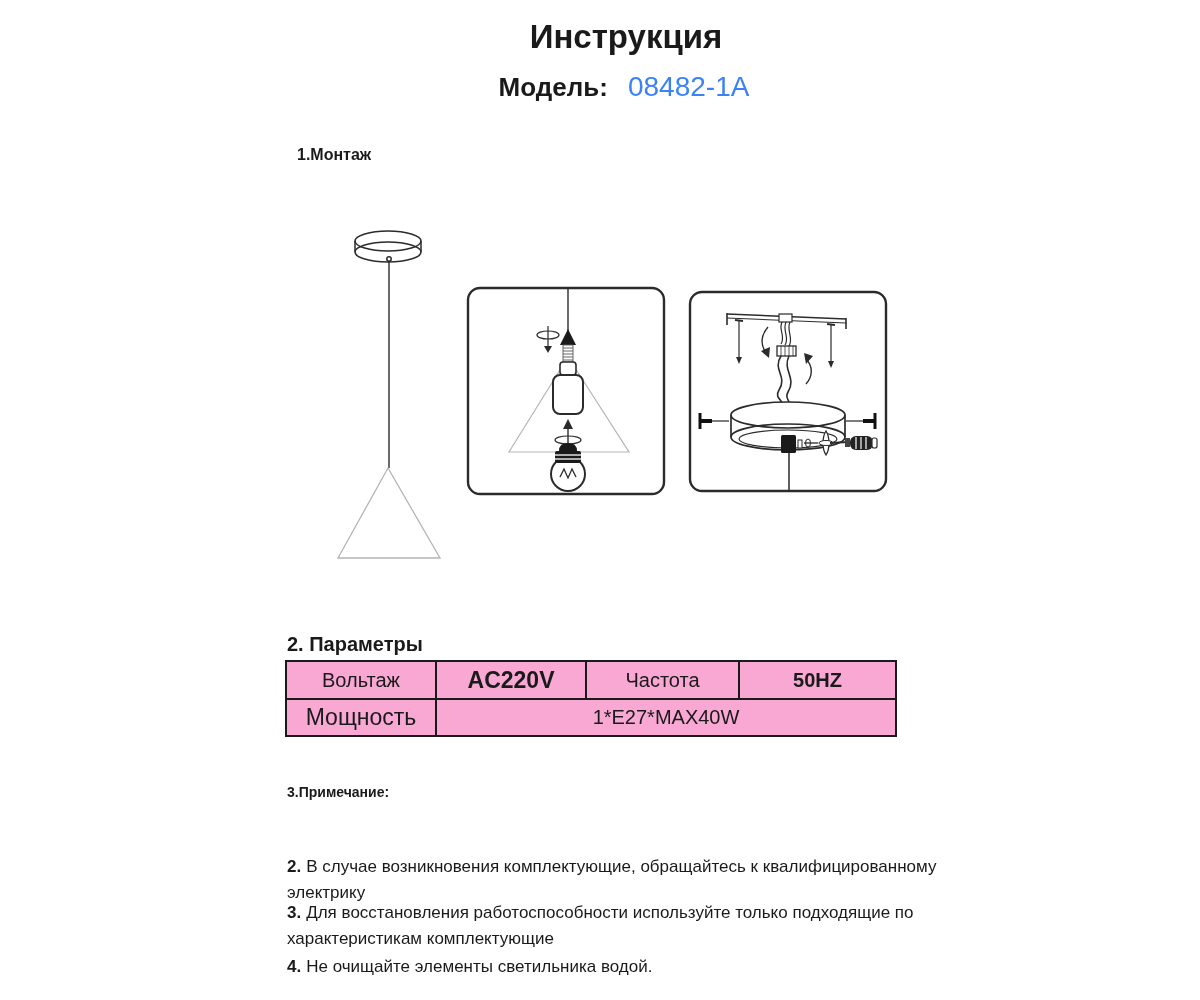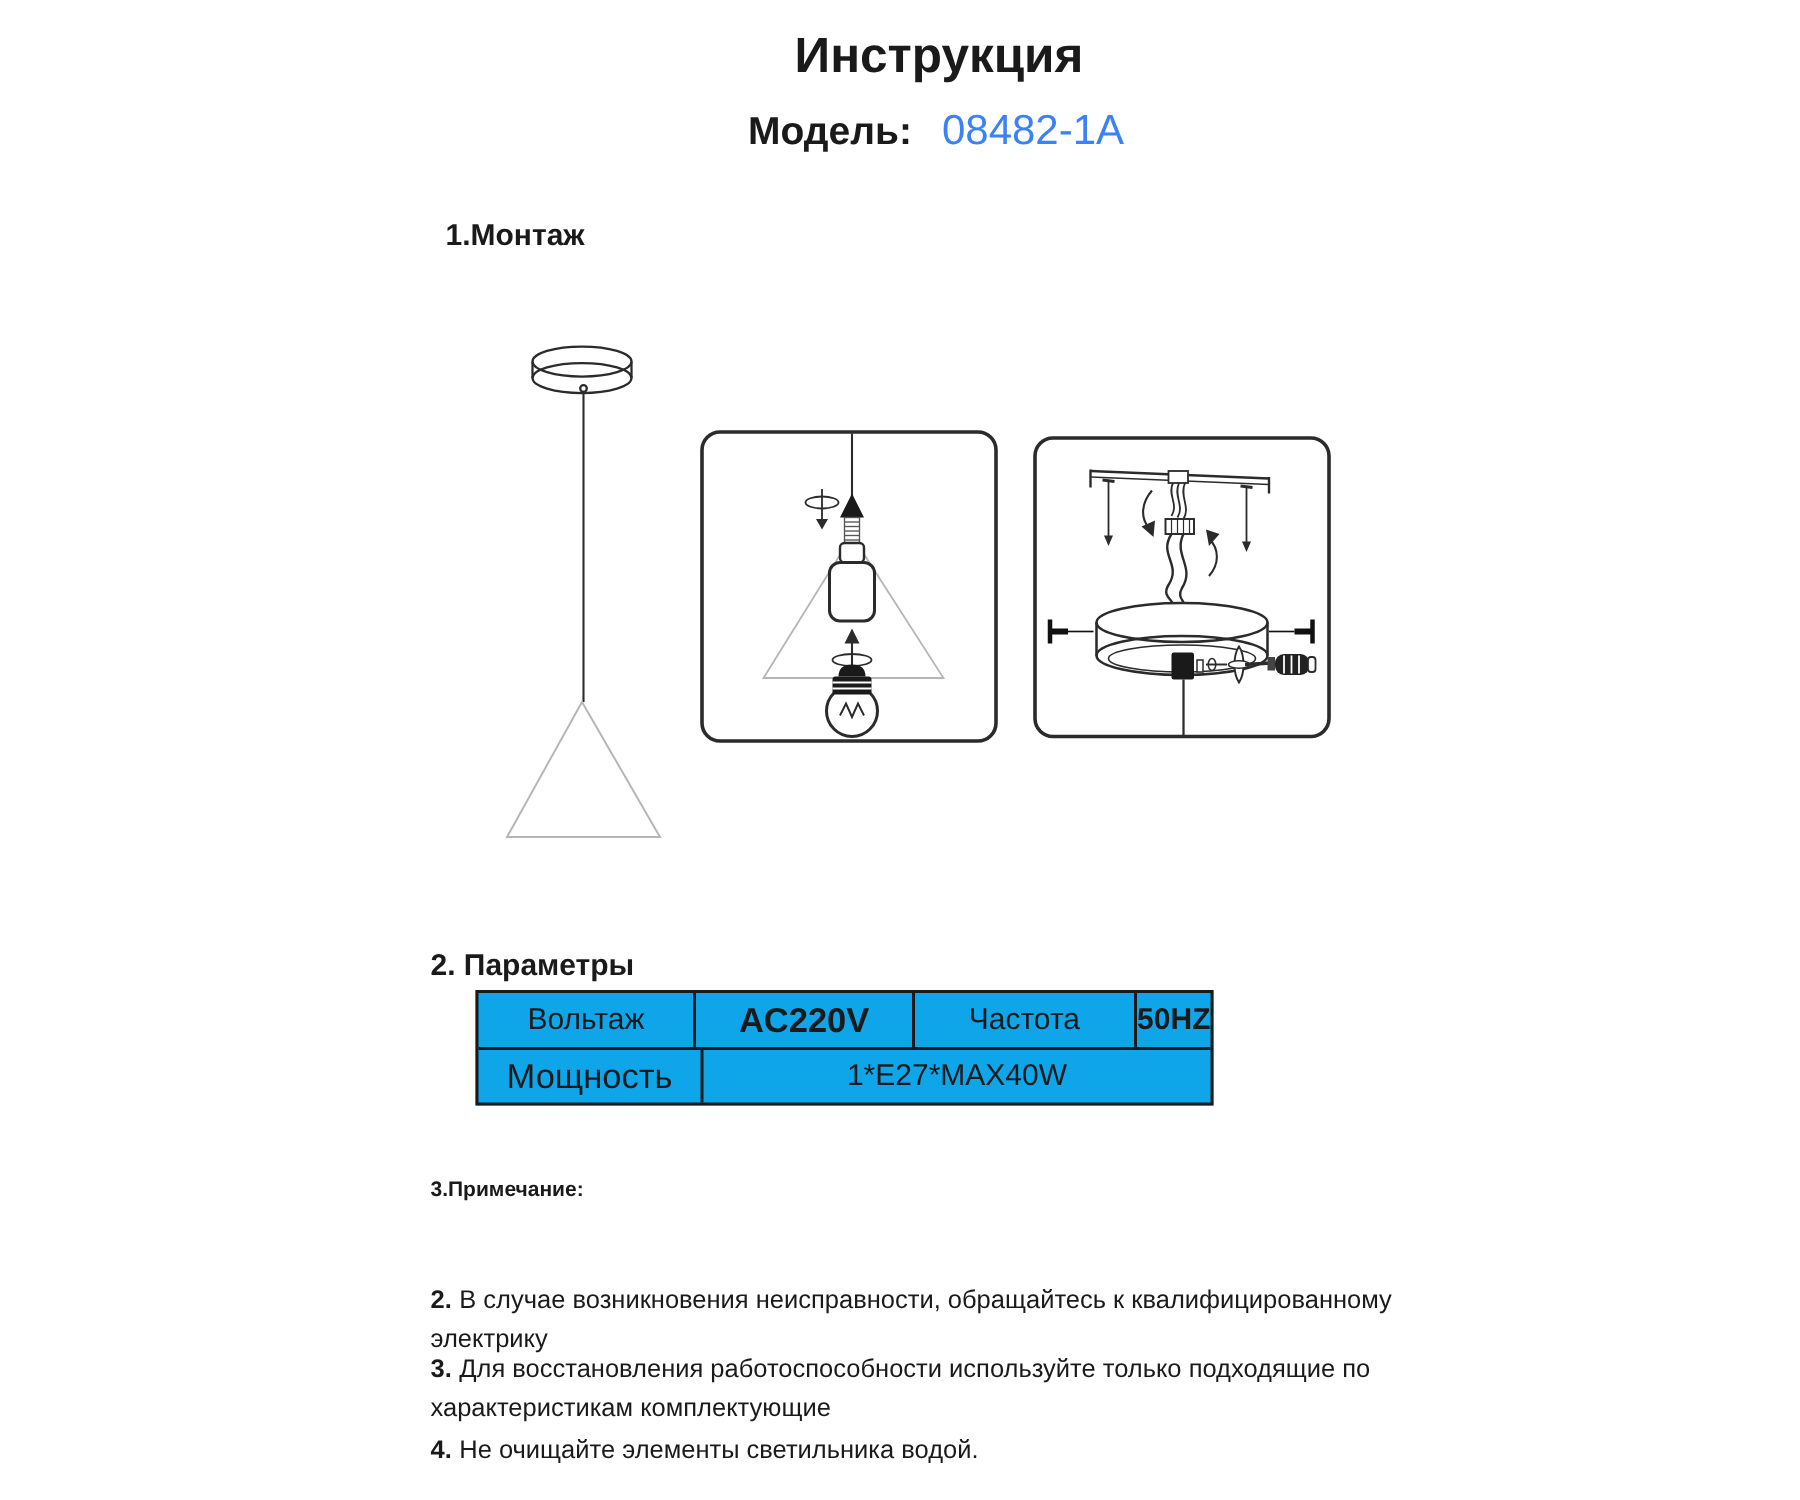--- a/index.html
+++ b/index.html
@@ -5,24 +5,24 @@
   html,body{margin:0;padding:0;background:#fff;}
   .page{position:relative;width:1200px;height:1000px;background:#ffffff;
         font-family:"Liberation Sans",sans-serif;color:#1a1a1a;overflow:hidden;padding-left:20px;}
   .diagram{position:absolute;top:0;left:0;}
   .doc-title{position:absolute;top:18px;left:626px;transform:translateX(-50%);
              font-size:33px;font-weight:700;white-space:nowrap;}
   .model-line{position:absolute;top:71px;left:624px;transform:translateX(-50%);
               font-size:26px;white-space:nowrap;}
   .model-label{font-weight:700;margin-right:20px;}
   .model-value{font-weight:400;font-size:28px;color:#3b82f6;}
-  .h-montage{position:absolute;top:146px;left:297px;font-size:20px;font-weight:700;}
+  .h-montage{position:absolute;top:146px;left:297px;font-size:16px;font-weight:700;}
   .h-params{position:absolute;top:633px;left:287px;font-size:20px;font-weight:700;}
-  .param-table{position:absolute;top:660px;left:285px;width:492px;
-               border:2px solid #1a1a1a;box-sizing:border-box;background:#0ea5e9;margin-left:32px;}
+  .param-table{position:absolute;top:660px;left:285px;width:612px;
+               border:2px solid #1a1a1a;box-sizing:border-box;background:#f9a8d4;}
   .pt-row{display:flex;}
   .pt-row1{height:36px;border-bottom:2px solid #1a1a1a;}
   .pt-row2{height:35px;}
   .pt-cell{box-sizing:border-box;display:flex;align-items:center;justify-content:center;
            border-right:2px solid #1a1a1a;font-size:20px;}
   .pt-cell.last{border-right:none;flex:1;}
   .w1{width:150px;}.w2{width:150px;}.w3{width:153px;}
   .bold{font-weight:700;}
   .big{font-size:23px;}
   .vbold{font-weight:700;font-size:23px;}
@@ -186,21 +186,21 @@
       <div class="pt-cell w1 big">Мощность</div>
       <div class="pt-cell last">1*E27*MAX40W</div>
     </div>
   </div>
 
   <div class="h-notes">3.Примечание:</div>
 
 
   <div class="note n2">
     <div class="note-line">
-      <span class="nn">2.</span><span>В случае возникновения неисправности, обращайтесь к квалифицированному</span>
+      <span class="nn">2.</span><span>В случае возникновения комплектующие, обращайтесь к квалифицированному</span>
     </div>
     <div class="note-line">электрику</div>
   </div>
 
   <div class="note n3">
     <div class="note-line">
       <span class="nn">3.</span><span>Для восстановления работоспособности используйте только подходящие по</span>
     </div>
     <div class="note-line">характеристикам комплектующие</div>
   </div>

